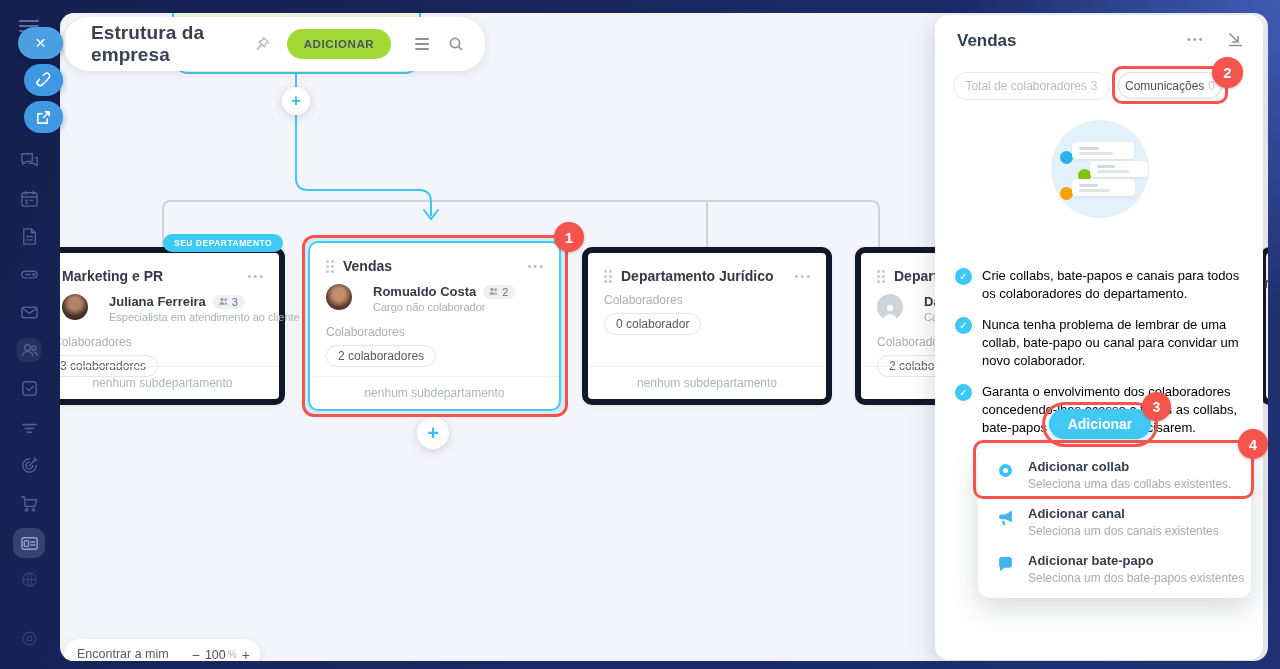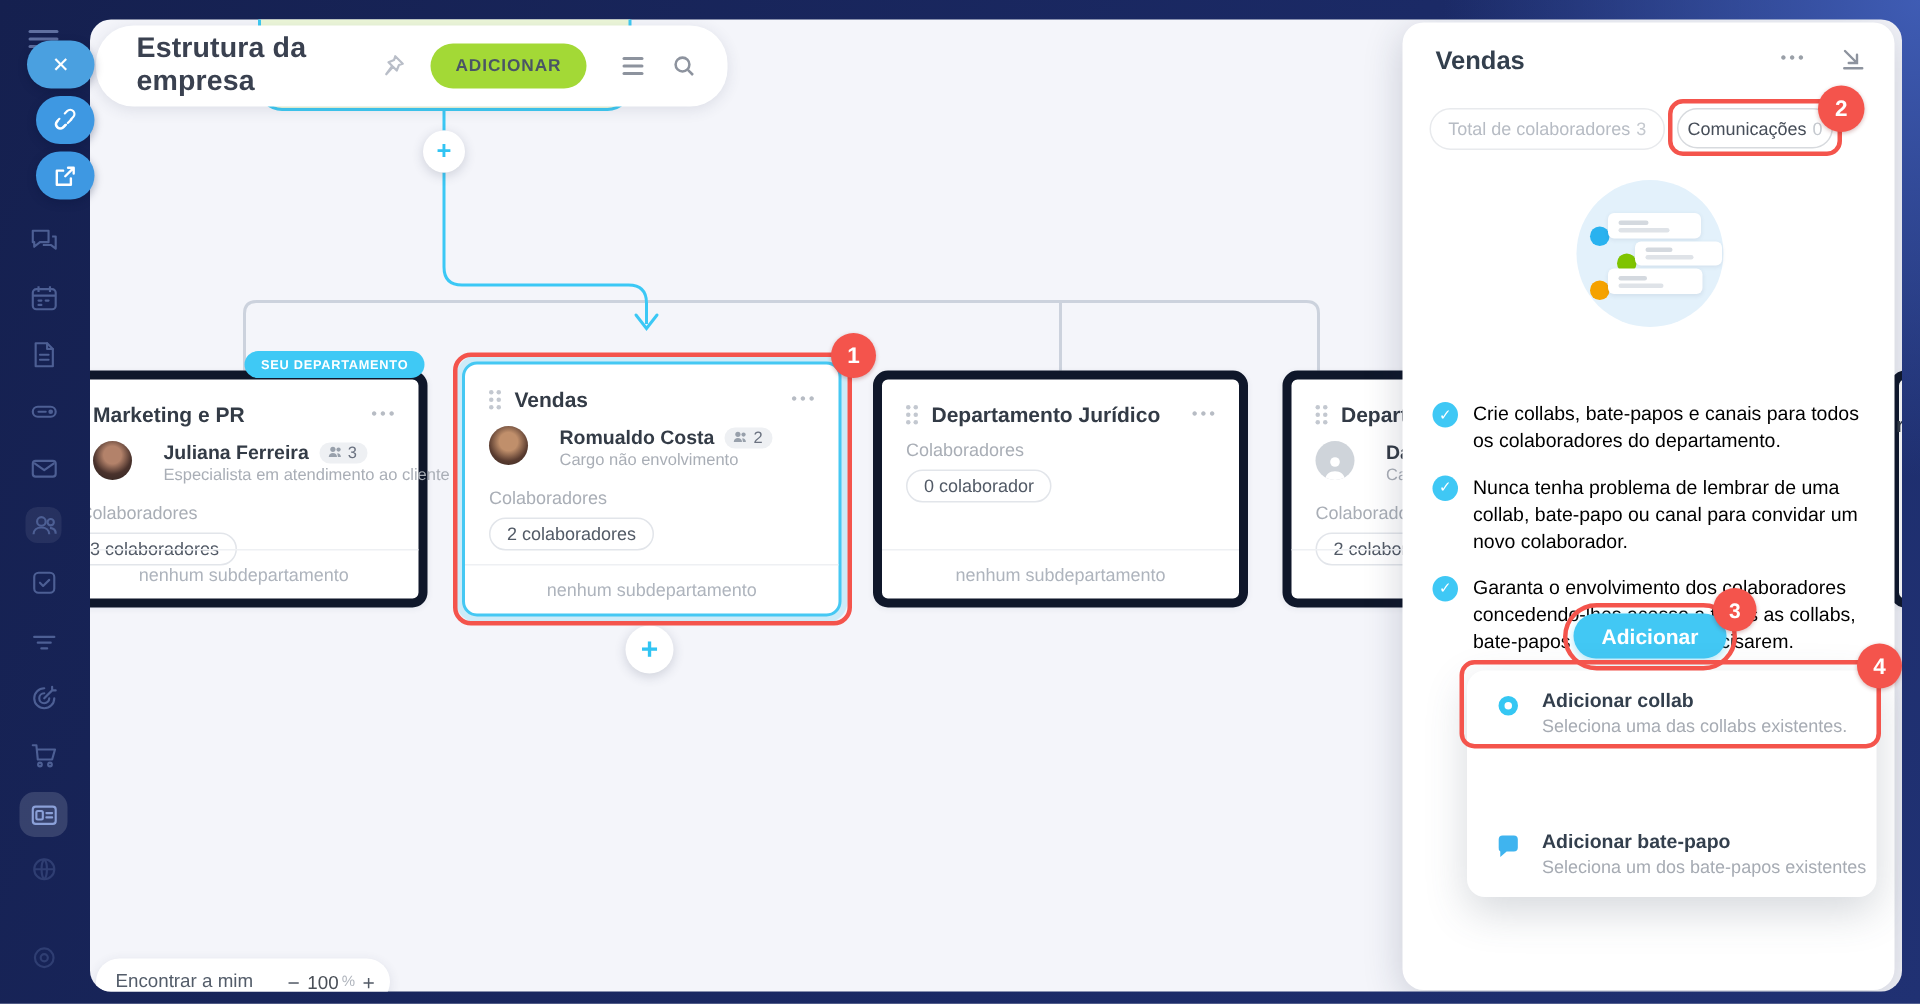--- a/index.html
+++ b/index.html
@@ -232,21 +232,21 @@
           <span class="m-count">
             <svg viewBox="0 0 14 14" fill="#98a0ab">
                 <circle cx="5" cy="4.5" r="2.2"></circle>
                 <path d="M1.5 11c0-2 1.6-3.3 3.5-3.3S8.5 9 8.5 11z"></path>
                 <circle cx="9.8" cy="4.7" r="1.8"></circle>
                 <path d="M8.7 7.9c1.8.1 3.1 1.3 3.1 3.1H9.3"></path>
               </svg>
             <span>2</span>
           </span>
         </span>
-        <span class="m-role" style="display:block">Cargo não envolvimento</span>
+        <span class="m-role" style="display:block">Cargo não colaborador</span>
       </span>
     </div>
     <div class="c-label">Colaboradores</div>
     <span class="c-pill">2 colaboradores</span>
     <div class="c-footer">nenhum subdepartamento</div>
   </div>
   <div class="callout co-1"></div>
   <div class="step-badge n1">1</div>
 
   <div class="card card-juridico">
@@ -379,20 +379,29 @@
     <div class="step-badge n3">3</div>
 
     <div class="p-menu">
       <div class="mi mi1">
         <span class="mi-ic">
             <span class="ring"></span>
           </span>
         <span class="mi-title">Adicionar collab</span>
         <span class="mi-sub">Seleciona uma das collabs existentes.</span>
       </div>
+      <div class="mi mi2">
+        <span class="mi-ic">
+          <svg viewBox="0 0 16 16">
+              <path d="M14 1.5v11l-6-2.8H4.2a2.3 2.3 0 0 1 0-4.6H8zM4.6 11l1.2 4h2.1l-1.1-4z"></path>
+            </svg>
+        </span>
+        <span class="mi-title">Adicionar canal</span>
+        <span class="mi-sub">Seleciona um dos canais existentes</span>
+      </div>
       <div class="mi mi3">
         <span class="mi-ic">
           <svg viewBox="0 0 16 16">
               <path d="M2 3.5A2.5 2.5 0 0 1 4.5 1h7A2.5 2.5 0 0 1 14 3.5v5A2.5 2.5 0 0 1 11.5 11H7l-4 3.4V11A2.5 2.5 0 0 1 2 8.5z"></path>
             </svg>
         </span>
         <span class="mi-title">Adicionar bate-papo</span>
         <span class="mi-sub">Seleciona um dos bate-papos existentes</span>
       </div>
     </div>

